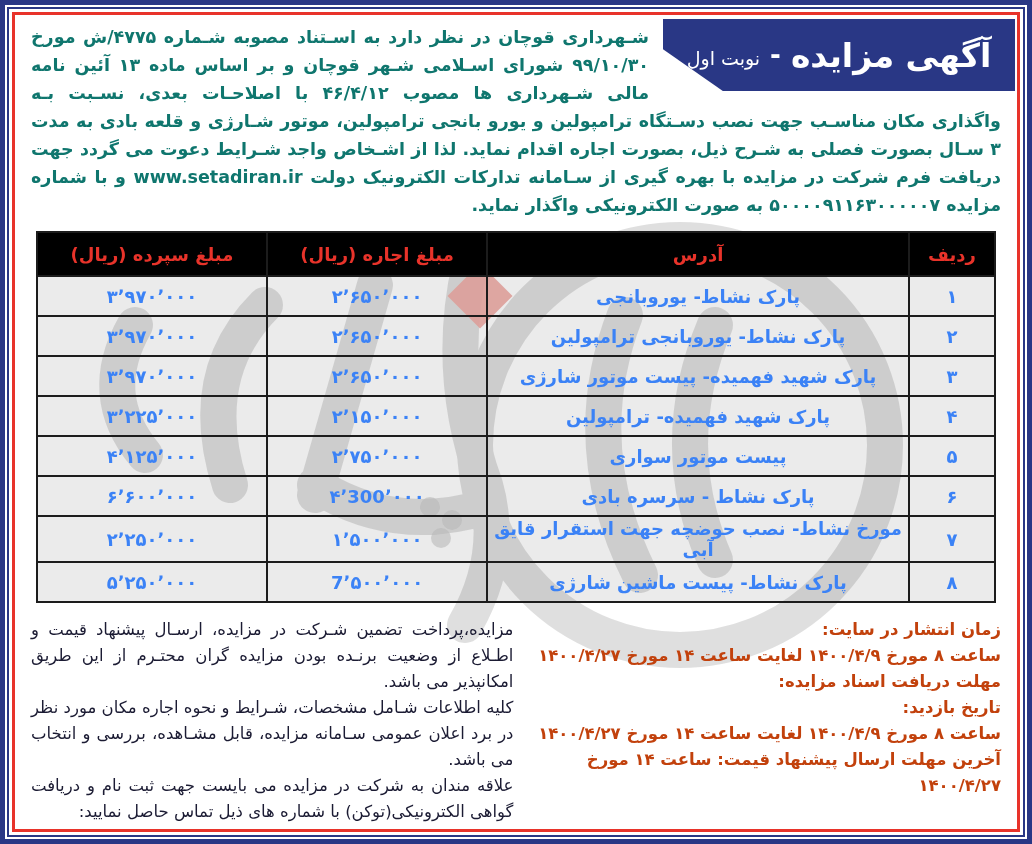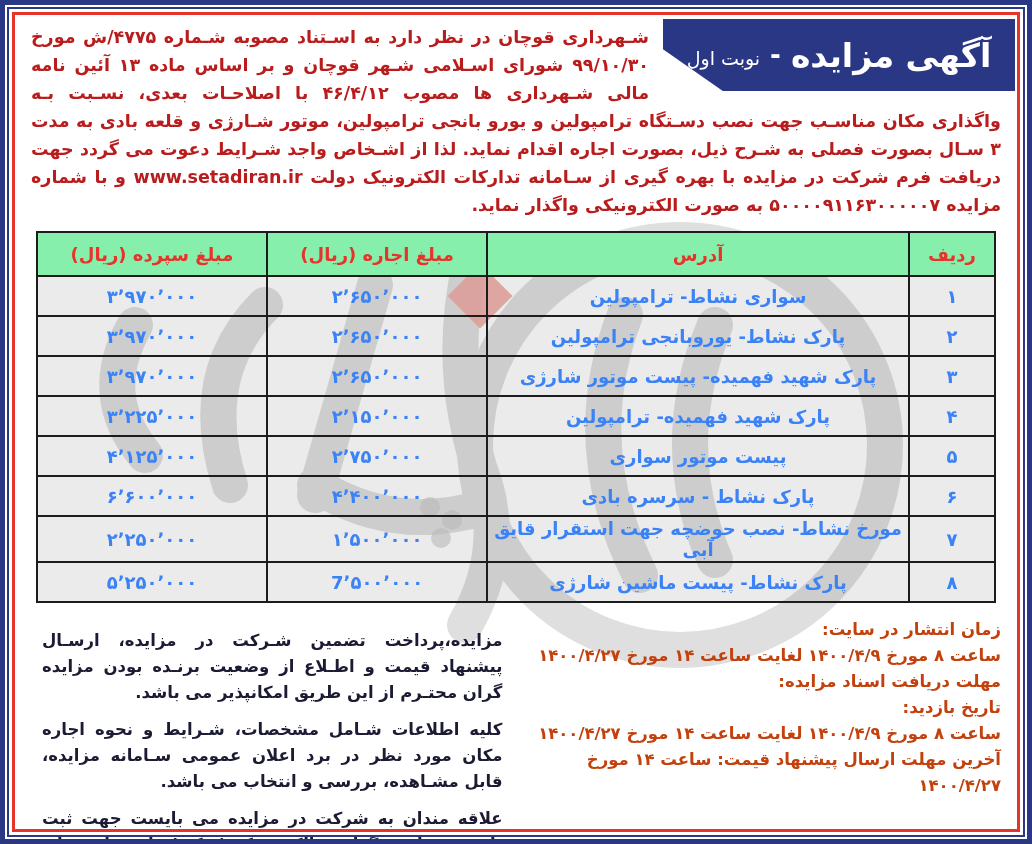--- a/index.html
+++ b/index.html
@@ -33,38 +33,38 @@
     display:flex;align-items:center;justify-content:center;
     gap:10px;
     color:#ffffff;
   }
   .banner .t-big{font-size:33px;font-weight:800;line-height:1;}
   .banner .t-dash{font-size:26px;font-weight:800;line-height:1;}
   .banner .t-small{font-size:19px;font-weight:400;line-height:1;padding-top:6px;}
   .intro{
     margin:4px 2px 0 2px;
     font-size:17.5px;font-weight:700;
-    color:#b91c1c;
+    color:#0f766e;
     line-height:1.6;
     text-align:justify;
   }
   
   table.lots{
     width:calc(100% - 14px);
     margin:12px auto 0 auto;
     border-collapse:collapse;
     direction:rtl;
   }
   table.lots th,table.lots td{
     border:2px solid #1c1c1c;
     text-align:center;vertical-align:middle;
     font-weight:700;
   }
   table.lots th{
-    background:#86efac;
+    background:#000000;
     color:#e8332a;
     font-size:18px;height:40px;
   }
   table.lots td{
     background:rgba(25,25,25,0.085);
     color:#3b82f6;
     font-size:18px;height:36px;
   }
   .col-no{width:9%;}
   .col-addr{width:44%;}
@@ -76,22 +76,22 @@
     margin-top:14px;
     padding:0 2px;
   }
   .col-schedule{width:49%;}
   .col-info{width:51%;}
   .sched-line{
     font-size:16.5px;font-weight:700;color:#c2410c;
     line-height:1.58;text-align:right;
   }
   .info-par{
-    font-size:16.5px;font-weight:700;color:#1b1b33;
-    line-height:1.58;text-align:justify;margin:11px;
+    font-size:16.5px;font-weight:400;color:#1b1b33;
+    line-height:1.58;text-align:justify;margin:0;
   }
 </style>
 </head>
 <body>
 
 <div class="page">
 
   <div class="frame-outer"></div>
   <div class="frame-mid"></div>
   <div class="frame-red"></div>
@@ -132,21 +132,21 @@
         <tr>
           <th class="col-no">ردیف</th>
           <th class="col-addr">آدرس</th>
           <th class="col-rent">مبلغ اجاره (ریال)</th>
           <th class="col-dep">مبلغ سپرده (ریال)</th>
         </tr>
       </thead>
       <tbody>
         <tr>
           <td>۱</td>
-          <td>سواری نشاط- ترامپولین</td>
+          <td>پارک نشاط- یوروبانجی</td>
           <td>۲٬۶۵۰٬۰۰۰</td>
           <td>۳٬۹۷۰٬۰۰۰</td>
         </tr>
         <tr>
           <td>۲</td>
           <td>پارک نشاط- یوروبانجی ترامپولین</td>
           <td>۲٬۶۵۰٬۰۰۰</td>
           <td>۳٬۹۷۰٬۰۰۰</td>
         </tr>
         <tr>
@@ -163,21 +163,21 @@
         </tr>
         <tr>
           <td>۵</td>
           <td>پیست موتور سواری</td>
           <td>۲٬۷۵۰٬۰۰۰</td>
           <td>۴٬۱۲۵٬۰۰۰</td>
         </tr>
         <tr>
           <td>۶</td>
           <td>پارک نشاط - سرسره بادی</td>
-          <td>۴٬۴۰۰٬۰۰۰</td>
+          <td>۴٬300٬۰۰۰</td>
           <td>۶٬۶۰۰٬۰۰۰</td>
         </tr>
         <tr>
           <td>۷</td>
           <td>مورخ نشاط- نصب حوضچه جهت  استقرار قایق آبی</td>
           <td>۱٬۵۰۰٬۰۰۰</td>
           <td>۲٬۲۵۰٬۰۰۰</td>
         </tr>
         <tr>
           <td>۸</td>

